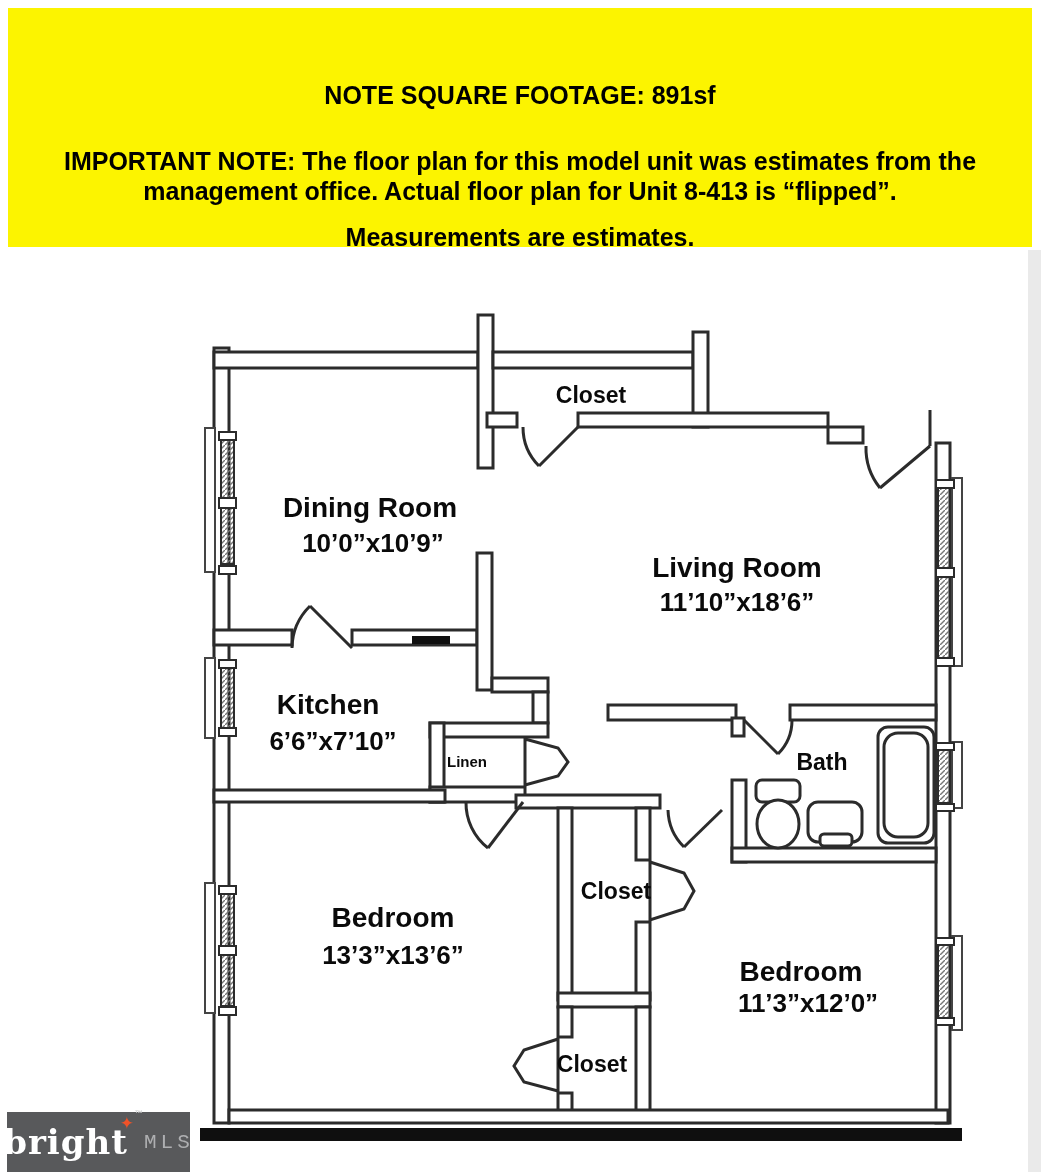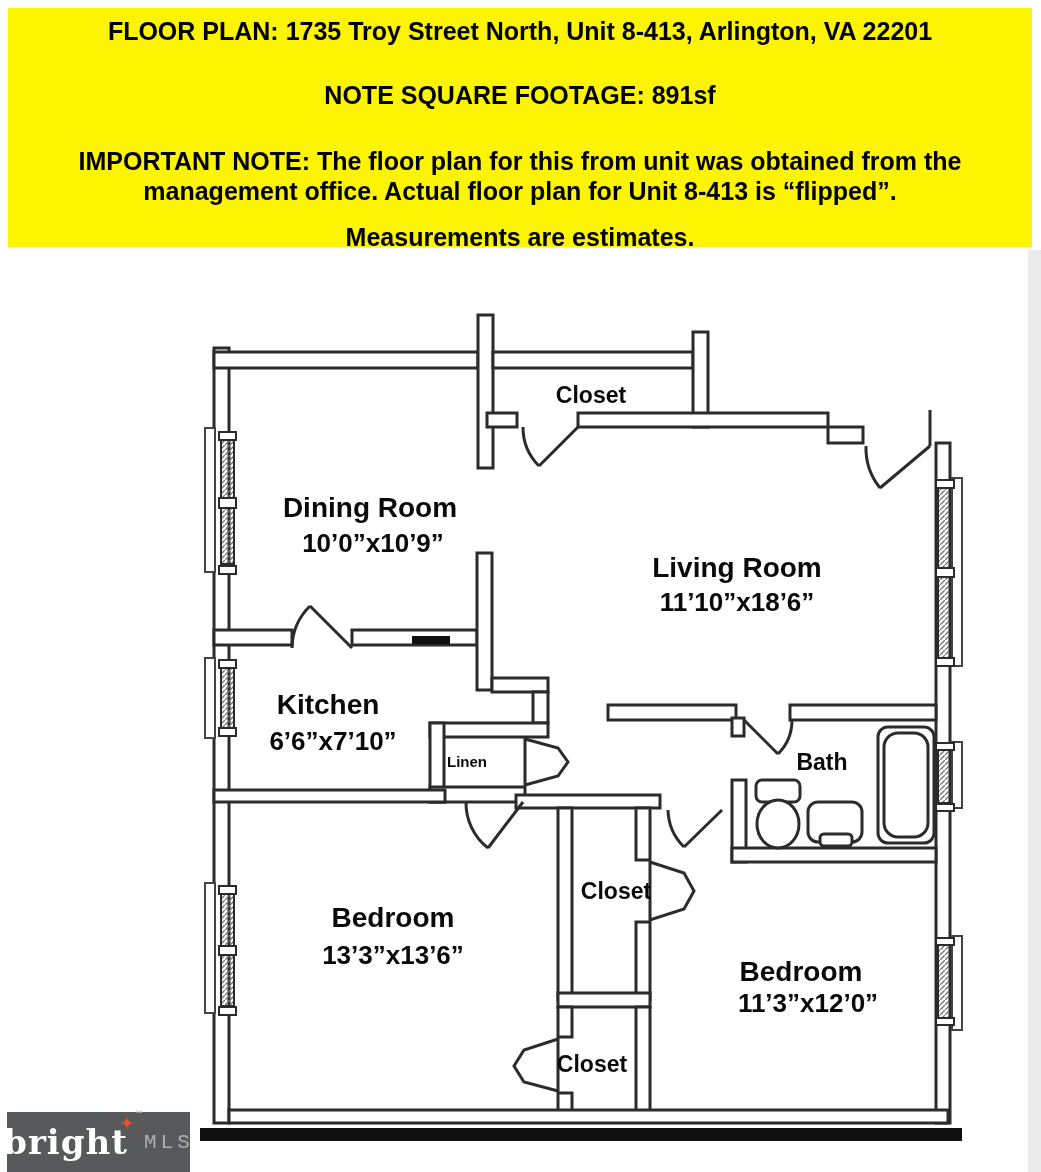--- a/index.html
+++ b/index.html
@@ -38,23 +38,22 @@
   #logo-tm{position:absolute;right:-16px;top:-13px;font-size:8px;color:#c9cacb;font-family:"Liberation Sans",sans-serif;}
   #logo-suffix{margin-left:16px;font-family:Liberation Mono, monospace;font-size:21px;
                color:#aeafb1;letter-spacing:4px;font-weight:normal;}
 </style>
 </head>
 <body>
 
 <div id="stage">
 
   <div id="banner" style="background:#fcf400;">
-    <div id="banner-line1" class="banner-line">FLOOR PLAN:  1735 Troy Street North, Unit 8-413, Arlington, VA 22201</div>
     <div id="banner-line2" class="banner-line">NOTE SQUARE FOOTAGE:  891sf</div>
-    <div id="note-line1" class="banner-line">IMPORTANT NOTE:  The floor plan for this from unit was obtained from the</div>
+    <div id="note-line1" class="banner-line">IMPORTANT NOTE:  The floor plan for this model unit was estimates from the</div>
     <div id="note-line2" class="banner-line">management office.  Actual floor plan for Unit 8-413 is “flipped”.</div>
     <div id="note-line3" class="banner-line">Measurements are estimates.</div>
   </div>
 
   <div id="scan-band"></div>
 
   <svg id="plan-svg" width="1041" height="922" viewBox="0 0 1041 922">
     <defs>
       <pattern id="hatch" width="5" height="5" patternUnits="userSpaceOnUse">
         <path d="M0 5 L5 0" stroke="#777" stroke-width="1.4"></path>

